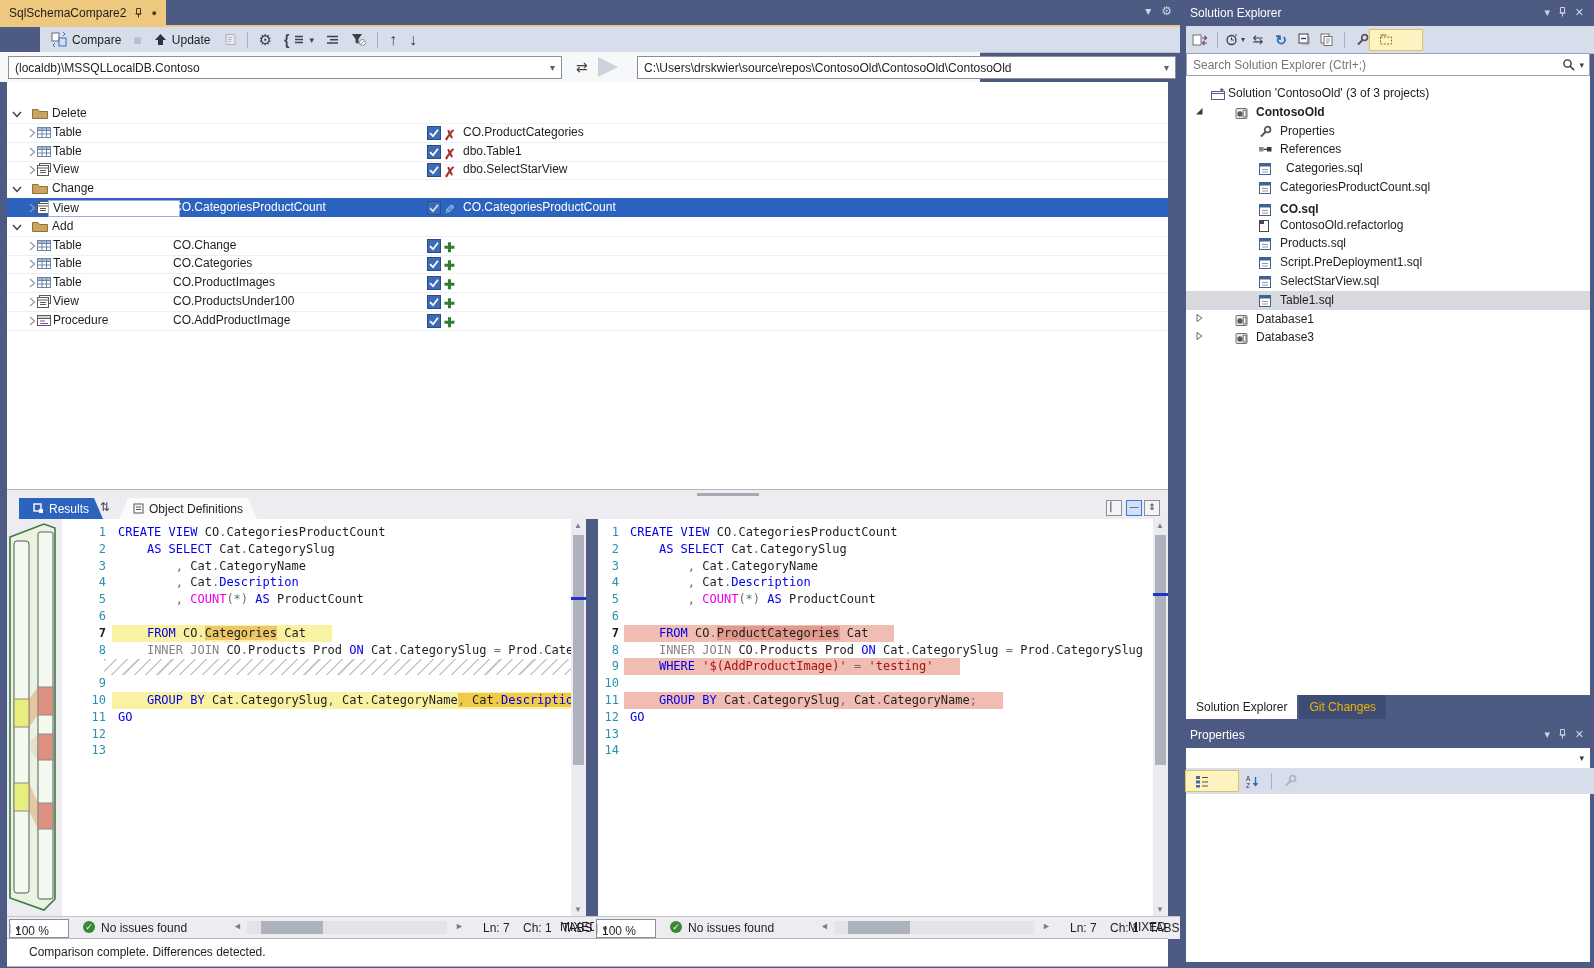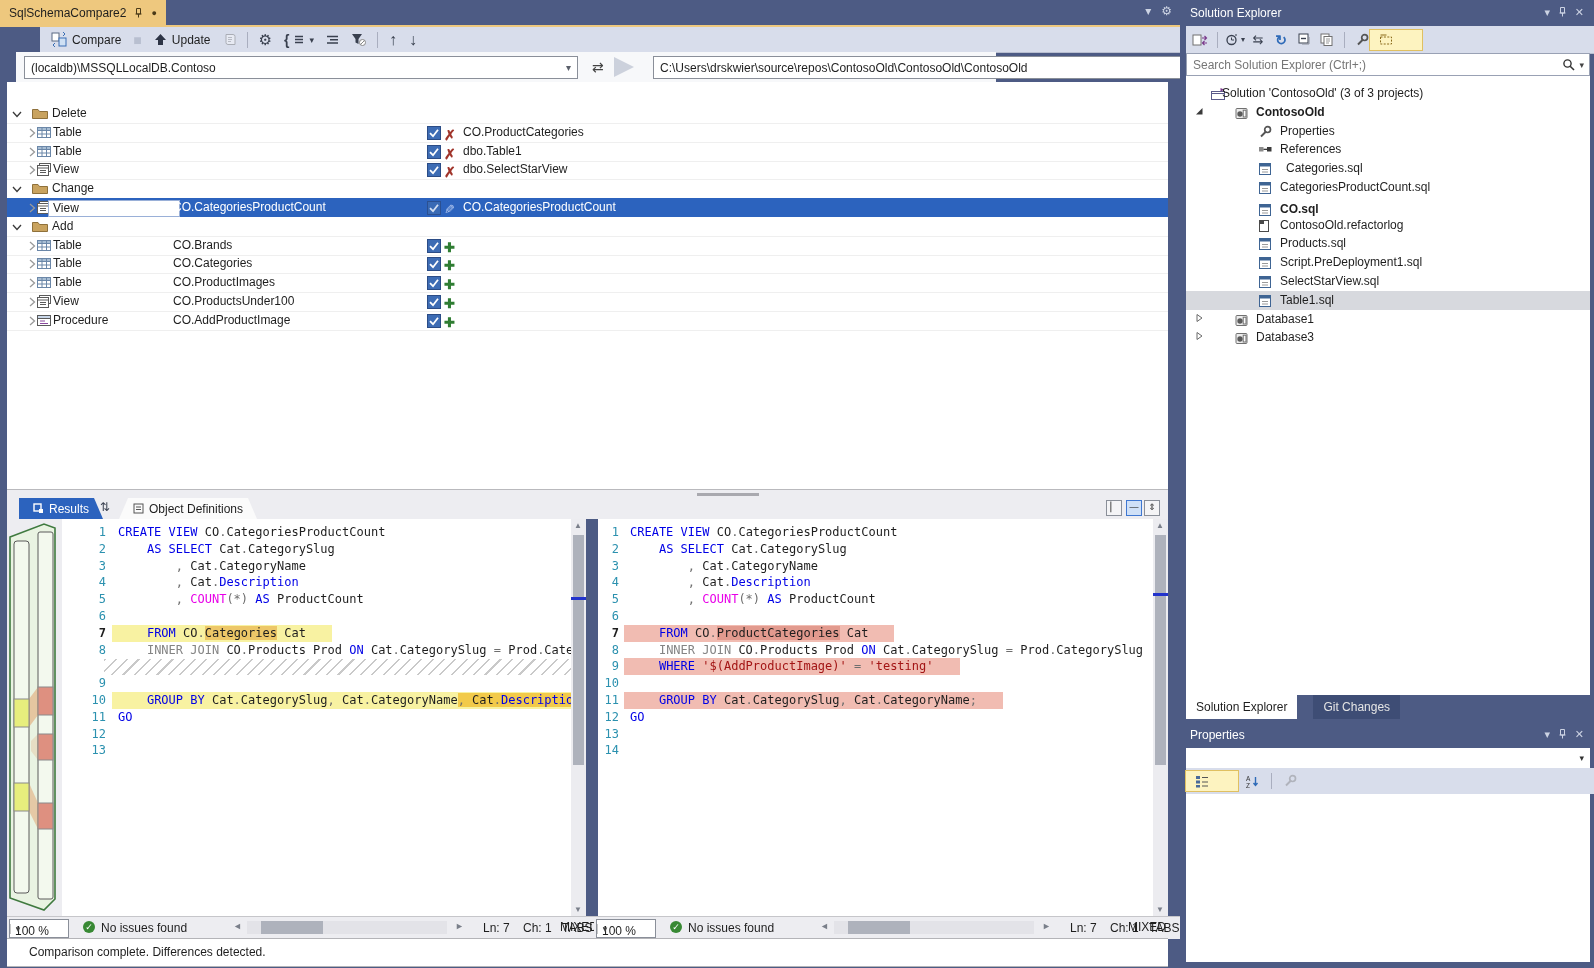--- a/index.html
+++ b/index.html
@@ -17,21 +17,21 @@
   #well-icons{right:8px;top:4px;gap:10px;color:#cdd4e4;font-size:12px;}
 
   
   #cmp-toolbar{left:0;top:27px;width:1180px;height:25px;background:#d8ddeb;border-bottom:1px solid #b9bfd0;padding-left:6px;gap:2px;margin-left:40px;}
   .tbtn{display:inline-flex;align-items:center;gap:5px;height:21px;padding:0 5px;border-radius:2px;}
   .disabled{opacity:.4;}
   .tsep{width:1px;height:16px;background:#a9aebf;margin:0 4px;}
   .glyph{font-size:14px;line-height:14px;color:#39404f;}
 
   
-  #combo-row{left:16px;top:52px;width:980px;height:30px;background:#f7f8fa;}
+  #combo-row{left:0;top:52px;width:980px;height:30px;background:#f7f8fa;}
   .combo{position:absolute;top:4px;height:21px;background:#fff;border:1px solid #8a8f99;display:flex;align-items:center;padding:0 6px;}
   .combo .val{flex:1;white-space:nowrap;overflow:hidden;}
   .combo .chev{color:#5a5f6a;font-size:10px;margin-left:4px;}
   #dir-arrow{left:598px;top:5px;width:0;height:0;border-left:20px solid #ccd1dc;border-top:10px solid transparent;border-bottom:10px solid transparent;}
 
   
   #diff-grid{left:7px;top:82px;width:1161px;height:407px;background:#fff;overflow:hidden;}
   .grid-row{position:absolute;left:0;width:100%;height:19px;border-bottom:1px solid #efefef;}
   .grid-row span{position:absolute;top:2px;white-space:nowrap;}
   .grid-row .ic{top:3px;}
@@ -106,21 +106,21 @@
   #se-search input::placeholder{color:#767676;}
   #se-tree{position:absolute;left:6px;top:76px;width:404px;height:619px;background:#fff;overflow:hidden;}
   .trow{position:absolute;left:0;width:100%;height:19px;}
   .trow.sel{background:#d7d9de;}
   .trow span{position:absolute;top:2px;white-space:nowrap;}
   .trow .ticon{top:3px;}
   .trow.bold{font-weight:bold;}
   #se-tabs{position:absolute;left:6px;top:695px;width:404px;height:24px;display:flex;}
   .setab{height:24px;display:flex;align-items:center;padding:0 10px;}
   .setab.on{background:#fff;color:#1e1e1e;}
-  .setab.off{background:#3e4d75;color:#e5e5e5;margin-left:16px;}
+  .setab.off{background:#3e4d75;color:#eab308;margin-left:2px;}
   #props-title{top:722px;}
   #props-combo{position:absolute;left:6px;top:748px;width:404px;height:20px;background:#fff;display:flex;align-items:center;}
   #props-combo .pc{margin-left:auto;margin-right:6px;font-size:9px;color:#333;}
   #props-toolbar{position:absolute;left:6px;top:768px;width:404px;height:26px;background:#d8ddeb;display:flex;align-items:center;gap:4px;padding-left:5px;}
   #props-body{position:absolute;left:6px;top:794px;width:404px;height:168px;background:#fff;}
 </style>
 </head>
 <body>
 
 <div id="app">
@@ -364,21 +364,21 @@
           </svg>
         </span>
         <span class="ic" style="left: 30px;">
           <svg width="15" height="13">
             <rect x="0.5" y="1.5" width="13" height="10" fill="#fff" stroke="#6b87a8"></rect>
             <rect x="0.5" y="1.5" width="13" height="3" fill="#a8bed4" stroke="#6b87a8"></rect>
             <path d="M5 1.5 V11.5 M9.5 1.5 V11.5 M0.5 8 H13.5" stroke="#6b87a8" fill="none"></path>
           </svg>
         </span>
         <span style="left: 46px;">Table</span>
-        <span style="left: 166px;">CO.Brands</span>
+        <span style="left: 166px;">CO.Change</span>
         <span class="ic" style="left: 420px;">
           <svg width="14" height="14">
             <rect x="0.5" y="0.5" width="13" height="13" fill="#3d6cb4" stroke="#2b4c86"></rect>
             <path d="M3 7.2 L6 10.2 L11 3.8" stroke="#fff" stroke-width="1.8" fill="none"></path>
           </svg>
         </span>
         <span style="left: 437px;">
           <span class="plus">✚</span>
         </span>
       </div>
@@ -719,21 +719,21 @@
     </div>
     <div id="se-tree">
         <div class="trow" style="top: 8px;">
           <span class="ticon" style="left: 24px;">
             <svg width="16" height="14">
               <rect x="1.5" y="4.5" width="13" height="8" fill="#fff" stroke="#5a5a8a"></rect>
               <path d="M1.5 6.5 h13" stroke="#5a5a8a"></path>
               <path d="M10.5 1 l4 1.8 -4 1.8 z" fill="#7b3b8c"></path>
             </svg>
           </span>
-          <span style="left: 36px;">Solution 'ContosoOld' (3 of 3 projects)</span>
+          <span style="left: 42px;">Solution 'ContosoOld' (3 of 3 projects)</span>
         </div>
         <div class="trow bold" style="top: 26.8px;">
           <span class="ticon" style="left: 8px;">
             <svg width="10" height="10">
               <path d="M8.5 2 V8.5 H2 Z" fill="#3a3a3a"></path>
             </svg>
           </span>
           <span class="ticon" style="left: 48px;">
             <svg width="15" height="14">
               <rect x="2" y="2.5" width="11" height="10" rx="1" fill="#ececec" stroke="#707070"></rect>

